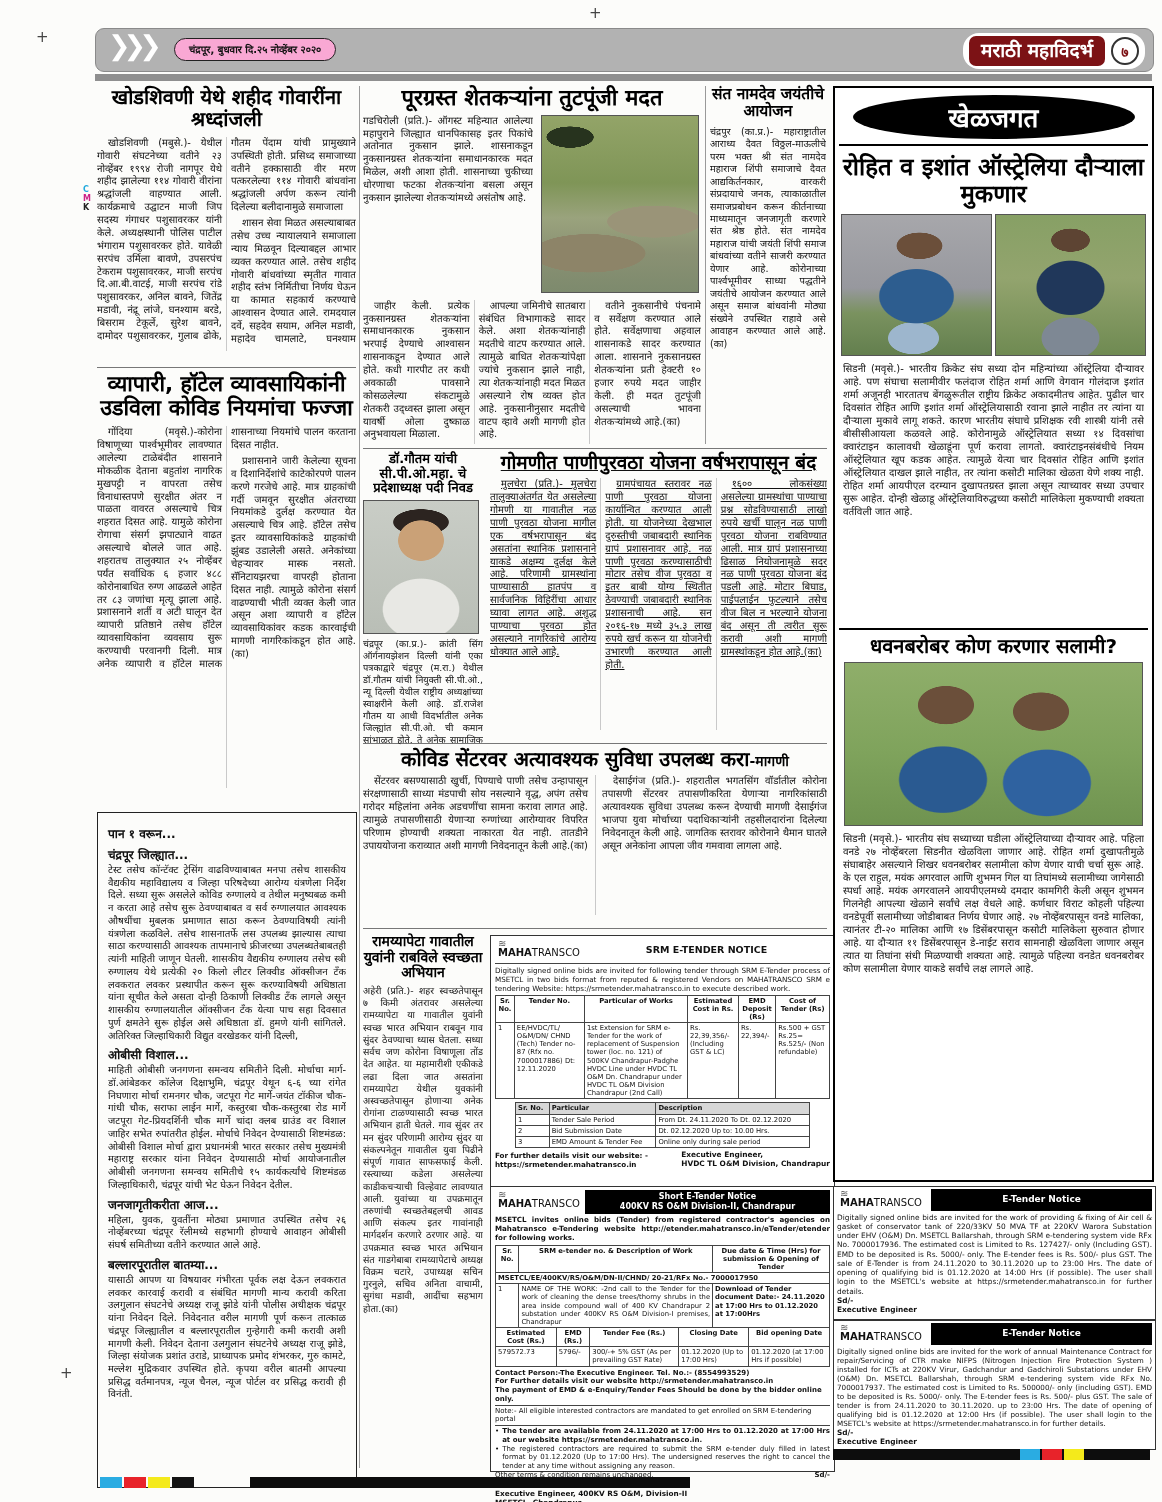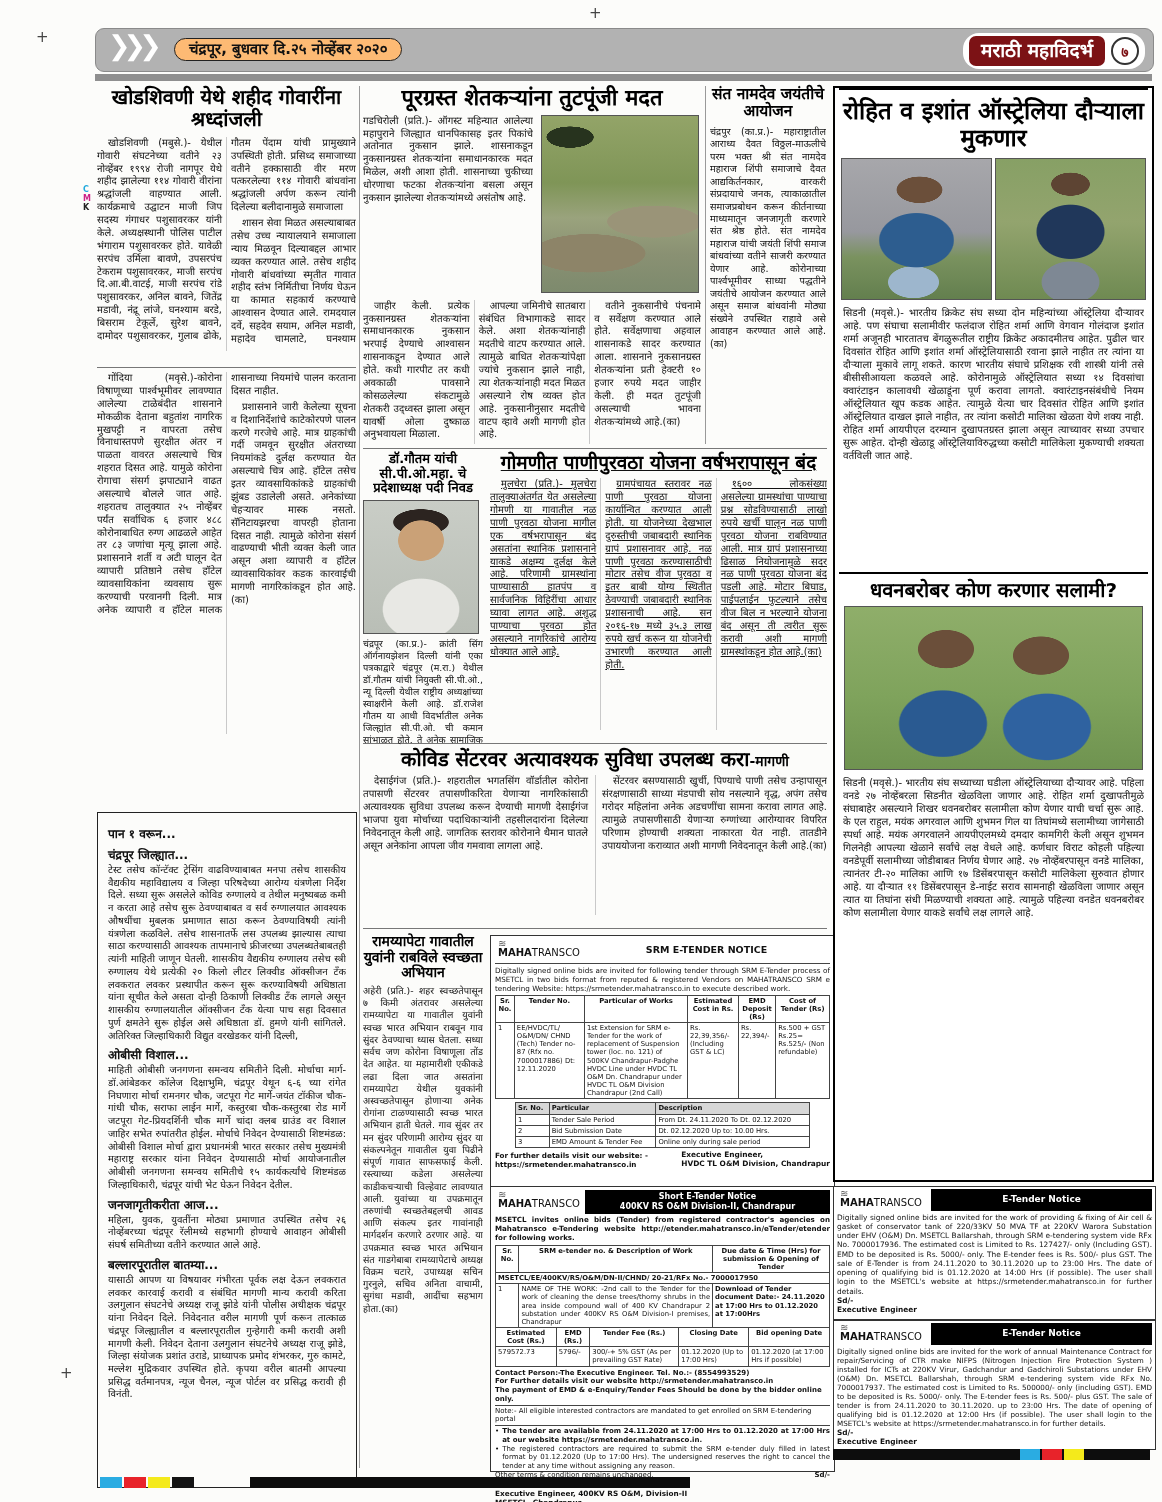--- a/index.html
+++ b/index.html
@@ -5,22 +5,22 @@
   html,body{margin:0;padding:0;background:#e9e9e6;}
   .page{position:relative;width:1162px;height:1502px;background:#fcfcfa;overflow:hidden;
         font-family:"DejaVu Sans","Liberation Sans",sans-serif;color:#111;}
   .abs{position:absolute;}
   .crop{position:absolute;font-size:15px;color:#444;font-weight:400;}
   .cmk{position:absolute;display:flex;flex-direction:column;font-size:8px;font-weight:bold;line-height:1.1;}
   .cmk .c{color:#22aadd}.cmk .m{color:#cc2288}.cmk .k{color:#222}
   
   .hdr{position:absolute;left:95px;top:28px;width:1057px;height:42px;background:#b2b2b2;border-radius:9px;border:1px solid #8a8a8a;}
   .chev{position:absolute;left:12px;top:1px;color:#fff;font-size:27px;font-weight:bold;letter-spacing:-7px;}
-  .datepill{position:absolute;left:78px;top:9px;height:21px;line-height:21px;padding:0 14px;background:#fdba74;
-            border:1.6px solid #222;border-radius:12px;font-size:15px;font-weight:bold;}
+  .datepill{position:absolute;left:78px;top:9px;height:21px;line-height:21px;padding:0 14px;background:#f9a8d4;
+            border:1.6px solid #222;border-radius:12px;font-size:10px;font-weight:bold;}
   .mastgrp{position:absolute;right:8px;top:4px;display:flex;align-items:center;gap:6px;background:#fff;
            border-radius:16px;padding:3px 6px;}
   .mastbox{background:#7c1215;color:#fff;font-weight:bold;font-size:19px;padding:1px 12px 3px;border-radius:7px;}
   .pgno{width:24px;height:24px;border:2px solid #333;border-radius:50%;display:flex;align-items:center;
         justify-content:center;font-size:14px;font-weight:bold;color:#7c1215;background:#fff;}
   .hdrstrip{position:absolute;left:95px;top:74px;width:1057px;height:7px;background:#8f8f8f;}
   
   .vrule{position:absolute;width:1px;background:#999;}
   .hrule{position:absolute;height:1px;background:#777;}
   
@@ -124,20 +124,21 @@
 
   <div class="abs" style="left:97px;top:86px;width:259px;height:282px;">
     <div class="hl" style="font-size:20px;margin-bottom:6px;">खोडशिवणी येथे शहीद गोवारींना श्रध्दांजली</div>
     <div class="jbody cols2" style="height:214px;">
         <p>खोडशिवणी (मबुसे.)- येथील गोवारी संघटनेच्या वतीने २३ नोव्हेंबर १९९४ रोजी नागपूर येथे शहीद झालेल्या ११४ गोवारी वीरांना श्रद्धांजली वाहण्यात आली. कार्यक्रमाचे उद्घाटन माजी जिप सदस्य गंगाधर पशुसावरकर यांनी केले. अध्यक्षस्थानी पोलिस पाटील भंगाराम पशुसावरकर होते. यावेळी सरपंच उर्मिला बावणे, उपसरपंच टेकराम पशुसावरकर, माजी सरपंच दि.आ.बी.वाटई, माजी सरपंच रांडे पशुसावरकर, अनिल बावने, जितेंद्र मडावी, नंद्रू लांजे, घनश्याम बरडे, बिसराम टेकूर्ले, सुरेश बावने, दामोदर पशुसावरकर, गुलाब ढोके, गौतम पेंदाम यांची प्रामुख्याने उपस्थिती होती. प्रसिध्द समाजाच्या वतीने हक्कासाठी वीर मरण पत्करलेल्या ११४ गोवारी बांधवांना श्रद्धांजली अर्पण करून त्यांनी दिलेल्या बलीदानामुळे समाजाला</p>
         <p>शासन सेवा मिळत असल्याबाबत तसेच उच्च न्यायालयाने समाजाला न्याय मिळवून दिल्याबद्दल आभार व्यक्त करण्यात आले. तसेच शहीद गोवारी बांधवांच्या स्मृतीत गावात शहीद स्तंभ निर्मितीचा निर्णय घेऊन या कामात सहकार्य करण्याचे आश्वासन देण्यात आले. रामदयाल दर्वे, सहदेव सयाम, अनिल मडावी, महादेव चामलाटे, घनश्याम चामलाटे, भोजराम सूर्यवंशी, रमेश नेवारे आदींनी सहकार्य केले.(का)</p>
       </div>
   </div>
 
   <div class="abs" style="left:97px;top:372px;width:259px;height:436px;">
+    <div class="hl" style="font-size:21.5px;margin-bottom:6px;">व्यापारी, हॉटेल व्यावसायिकांनी उडविला कोविड नियमांचा फज्जा</div>
     <div class="jbody cols2" style="height:362px;">
         <p>गोंदिया (मवृसे.)-कोरोना विषाणूच्या पार्श्वभूमीवर लावण्यात आलेल्या टाळेबंदीत शासनाने मोकळीक देताना बहुतांश नागरिक मुखपट्टी न वापरता तसेच विनाधास्तपणे सुरक्षीत अंतर न पाळता वावरत असल्याचे चित्र शहरात दिसत आहे. यामुळे कोरोना रोगाचा संसर्ग झपाट्याने वाढत असल्याचे बोलले जात आहे. शहरातच तालुक्यात २५ नोव्हेंबर पर्यंत सर्वाधिक ६ हजार ४८८ कोरोनाबाधित रुग्ण आढळले आहेत तर ८३ जणांचा मृत्यू झाला आहे. प्रशासनाने शर्ती व अटी घालून देत व्यापारी प्रतिष्ठाने तसेच हॉटेल व्यावसायिकांना व्यवसाय सुरू करण्याची परवानगी दिली. मात्र अनेक व्यापारी व हॉटेल मालक शासनाच्या नियमांचे पालन करताना दिसत नाहीत.</p>
         <p>प्रशासनाने जारी केलेल्या सूचना व दिशानिर्देशांचे काटेकोरपणे पालन करणे गरजेचे आहे. मात्र ग्राहकांची गर्दी जमवून सुरक्षीत अंतराच्या नियमांकडे दुर्लक्ष करण्यात येत असल्याचे चित्र आहे. हॉटेल तसेच इतर व्यावसायिकांकडे ग्राहकांची झुंबड उडालेली असते. अनेकांच्या चेहऱ्यावर मास्क नसतो. सॅनिटायझरचा वापरही होताना दिसत नाही. त्यामुळे कोरोना संसर्ग वाढण्याची भीती व्यक्त केली जात असून अशा व्यापारी व हॉटेल व्यावसायिकांवर कडक कारवाईची मागणी नागरिकांकडून होत आहे.(का)</p>
       </div>
   </div>
 
   <div class="abs box" style="left:97px;top:812px;width:238px;height:658px;padding:8px 10px;overflow:hidden;">
     <div class="subh">पान १ वरून...</div>
     <div class="subh">चंद्रपूर जिल्ह्यात...</div>
     <div class="jbody" style="font-size:9.8px;">टेस्ट तसेच कॉन्टॅक्ट ट्रेसिंग वाढविण्याबाबत मनपा तसेच शासकीय वैद्यकीय महाविद्यालय व जिल्हा परिषदेच्या आरोग्य यंत्रणेला निर्देश दिले. सध्या सुरू असलेले कोविड रुग्णालये व तेथील मनुष्यबळ कमी न करता आहे तसेच सुरू ठेवण्याबाबत व सर्व रुग्णालयात आवश्यक औषधींचा मुबलक प्रमाणात साठा करून ठेवण्याविषयी त्यांनी यंत्रणेला कळविले. तसेच शासनातर्फे लस उपलब्ध झाल्यास त्याचा साठा करण्यासाठी आवश्यक तापमानाचे फ्रीजरच्या उपलब्धतेबाबतही त्यांनी माहिती जाणून घेतली. शासकीय वैद्यकीय रुग्णालय तसेच स्त्री रुग्णालय येथे प्रत्येकी २० किलो लीटर लिक्वीड ऑक्सीजन टँक लवकरात लवकर प्रस्थापीत करून सुरू करण्याविषयी अधिष्ठाता यांना सूचीत केले असता दोन्ही ठिकाणी लिक्वीड टँक लागले असून शासकीय रुग्णालयातील ऑक्सीजन टँक येत्या पाच सहा दिवसात पुर्ण क्षमतेने सुरू होईल असे अधिष्ठाता डॉ. हुमणे यांनी सांगितले. अतिरिक्त जिल्हाधिकारी विद्युत वरखेडकर यांनी दिल्ली,</div>
@@ -173,22 +174,22 @@
     <div class="jbody cols3" style="height:252px;">
         <p>मुलचेरा (प्रति.)- मुलचेरा तालुक्याअंतर्गत येत असलेल्या गोमणी या गावातील नळ पाणी पुरवठा योजना मागील एक वर्षभरापासून बंद असतांना स्थानिक प्रशासनाने याकडे अक्षम्य दुर्लक्ष केले आहे. परिणामी ग्रामस्थांना पाण्यासाठी हातपंप व सार्वजनिक विहिरींचा आधार घ्यावा लागत आहे. अशुद्ध पाण्याचा पुरवठा होत असल्याने नागरिकांचे आरोग्य धोक्यात आले आहे.</p>
         <p>ग्रामपंचायत स्तरावर नळ पाणी पुरवठा योजना कार्यान्वित करण्यात आली होती. या योजनेच्या देखभाल दुरुस्तीची जबाबदारी स्थानिक ग्रापं प्रशासनावर आहे. नळ पाणी पुरवठा करण्यासाठीची मोटार तसेच वीज पुरवठा व इतर बाबी योग्य स्थितीत ठेवण्याची जबाबदारी स्थानिक प्रशासनाची आहे. सन २०१६-१७ मध्ये ३५.३ लाख रुपये खर्च करून या योजनेची उभारणी करण्यात आली होती.</p>
         <p>१६०० लोकसंख्या असलेल्या ग्रामस्थांचा पाण्याचा प्रश्न सोडविण्यासाठी लाखो रुपये खर्ची घालून नळ पाणी पुरवठा योजना राबविण्यात आली. मात्र ग्रापं प्रशासनाच्या ढिसाळ नियोजनामुळे सदर नळ पाणी पुरवठा योजना बंद पडली आहे. मोटार बिघाड, पाईपलाईन फुटल्याने तसेच वीज बिल न भरल्याने योजना बंद असून ती त्वरीत सुरू करावी अशी मागणी ग्रामस्थांकडून होत आहे.(का)</p>
       </div>
   </div>
 
   <div class="abs" style="left:363px;top:748px;width:464px;height:176px;">
     <div class="hl" style="font-size:20px;margin-bottom:5px;"><span>कोविड सेंटरवर अत्यावश्यक सुविधा उपलब्ध करा</span><span style="font-size:14px;">-मागणी</span></div>
     <div class="jbody cols2" style="height:140px;column-gap:14px;">
+        <p>सेंटरवर बसण्यासाठी खुर्ची, पिण्याचे पाणी तसेच उन्हापासून संरक्षणासाठी साध्या मंडपाची सोय नसल्याने वृद्ध, अपंग तसेच गरोदर महिलांना अनेक अडचणींचा सामना करावा लागत आहे. त्यामुळे तपासणीसाठी येणाऱ्या रुग्णांच्या आरोग्यावर विपरित परिणाम होण्याची शक्यता नाकारता येत नाही. तातडीने उपाययोजना कराव्यात अशी मागणी निवेदनातून केली आहे.(का)</p>
         <p>देसाईगंज (प्रति.)- शहरातील भगतसिंग वॉर्डातील कोरोना तपासणी सेंटरवर तपासणीकरिता येणाऱ्या नागरिकांसाठी अत्यावश्यक सुविधा उपलब्ध करून देण्याची मागणी देसाईगंज भाजपा युवा मोर्चाच्या पदाधिकाऱ्यांनी तहसीलदारांना दिलेल्या निवेदनातून केली आहे. जागतिक स्तरावर कोरोनाने थैमान घातले असून अनेकांना आपला जीव गमवावा लागला आहे.</p>
-        <p>सेंटरवर बसण्यासाठी खुर्ची, पिण्याचे पाणी तसेच उन्हापासून संरक्षणासाठी साध्या मंडपाची सोय नसल्याने वृद्ध, अपंग तसेच गरोदर महिलांना अनेक अडचणींचा सामना करावा लागत आहे. त्यामुळे तपासणीसाठी येणाऱ्या रुग्णांच्या आरोग्यावर विपरित परिणाम होण्याची शक्यता नाकारता येत नाही. तातडीने उपाययोजना कराव्यात अशी मागणी निवेदनातून केली आहे.(का)</p>
       </div>
   </div>
 
   <div class="abs" style="left:710px;top:86px;width:116px;height:356px;">
     <div class="hl" style="font-size:15.5px;margin-bottom:5px;">संत नामदेव जयंतीचे आयोजन</div>
     <div class="jbody" style="font-size:9.6px;height:300px;">चंद्रपुर (का.प्र.)- महाराष्ट्रातील आराध्य दैवत विठ्ठल-माऊलीचे परम भक्त श्री संत नामदेव महाराज शिंपी समाजाचे दैवत आद्यकिर्तनकार, वारकरी संप्रदायाचे जनक, त्याकाळातील समाजप्रबोधन करून कीर्तनाच्या माध्यमातून जनजागृती करणारे संत श्रेष्ठ होते. संत नामदेव महाराज यांची जयंती शिंपी समाज बांधवांच्या वतीने साजरी करण्यात येणार आहे. कोरोनाच्या पार्श्वभूमीवर साध्या पद्धतीने जयंतीचे आयोजन करण्यात आले असून समाज बांधवांनी मोठ्या संख्येने उपस्थित राहावे असे आवाहन करण्यात आले आहे.(का)</div>
   </div>
 
   <div class="abs" style="left:363px;top:934px;width:120px;height:552px;">
     <div class="hl" style="font-size:14px;margin-bottom:4px;">रामय्यापेटा गावातील युवांनी राबविले स्वच्छता अभियान</div>
@@ -324,20 +325,21 @@
       <span style="font-weight:bold;">Sd/-</span>
     </div>
     <div class="tsign" style="font-size:7.3px;">
       <span>Er. A.H Person</span><br>
       <span>Executive Engineer, 400KV RS O&amp;M, Division-II</span><br>
       <span>MSETCL, Chandrapur</span>
     </div>
   </div>
 
   <div class="sportsbox">
+    <div class="khel">खेळजगत</div>
     <div class="sportrule"></div>
     <div class="hl" style="font-size:24px;margin:8px 6px 6px;">रोहित व इशांत ऑस्ट्रेलिया दौऱ्याला मुकणार</div>
     <div style="display:flex;gap:3px;justify-content:center;margin:0 6px;">
       <div class="photo ph-rohit" style="width:150px;height:140px;"></div>
       <div class="photo ph-ishant" style="width:150px;height:140px;"></div>
     </div>
     <div class="jbody" style="font-size:10px;height:262px;margin:6px 8px 4px;">सिडनी (मवृसे.)- भारतीय क्रिकेट संघ सध्या दोन महिन्यांच्या ऑस्ट्रेलिया दौऱ्यावर आहे. पण संघाचा सलामीवीर फलंदाज रोहित शर्मा आणि वेगवान गोलंदाज इशांत शर्मा अजूनही भारतातच बेंगळुरूतील राष्ट्रीय क्रिकेट अकादमीतच आहेत. पुढील चार दिवसांत रोहित आणि इशांत शर्मा ऑस्ट्रेलियासाठी रवाना झाले नाहीत तर त्यांना या दौऱ्याला मुकावे लागू शकते. कारण भारतीय संघाचे प्रशिक्षक रवी शास्त्री यांनी तसे बीसीसीआयला कळवले आहे. कोरोनामुळे ऑस्ट्रेलियात सध्या १४ दिवसांचा क्वारंटाइन कालावधी खेळाडूंना पूर्ण करावा लागतो. क्वारंटाइनसंबंधीचे नियम ऑस्ट्रेलियात खूप कडक आहेत. त्यामुळे येत्या चार दिवसांत रोहित आणि इशांत ऑस्ट्रेलियात दाखल झाले नाहीत, तर त्यांना कसोटी मालिका खेळता येणे शक्य नाही. रोहित शर्मा आयपीएल दरम्यान दुखापतग्रस्त झाला असून त्याच्यावर सध्या उपचार सुरू आहेत. दोन्ही खेळाडू ऑस्ट्रेलियाविरुद्धच्या कसोटी मालिकेला मुकण्याची शक्यता वर्तविली जात आहे.</div>
     <div class="sportrule"></div>
     <div class="hl" style="font-size:20px;margin:5px 6px;">धवनबरोबर कोण करणार सलामी?</div>
     <div class="photo ph-dhawan" style="width:297px;height:162px;margin:0 auto;"></div>

